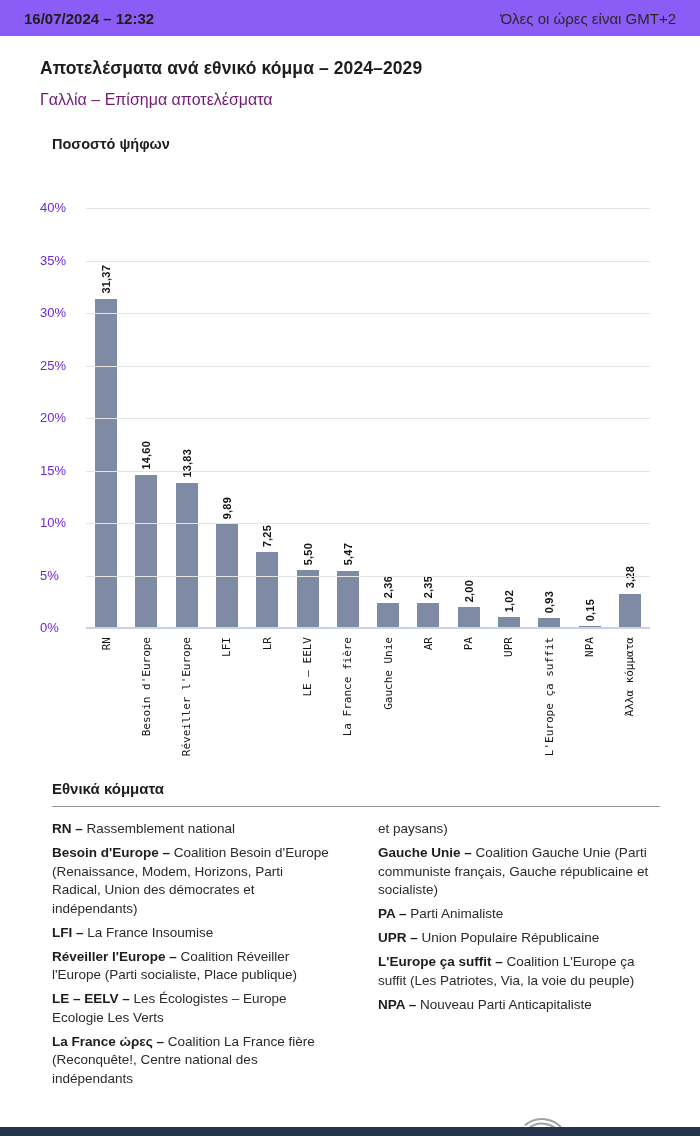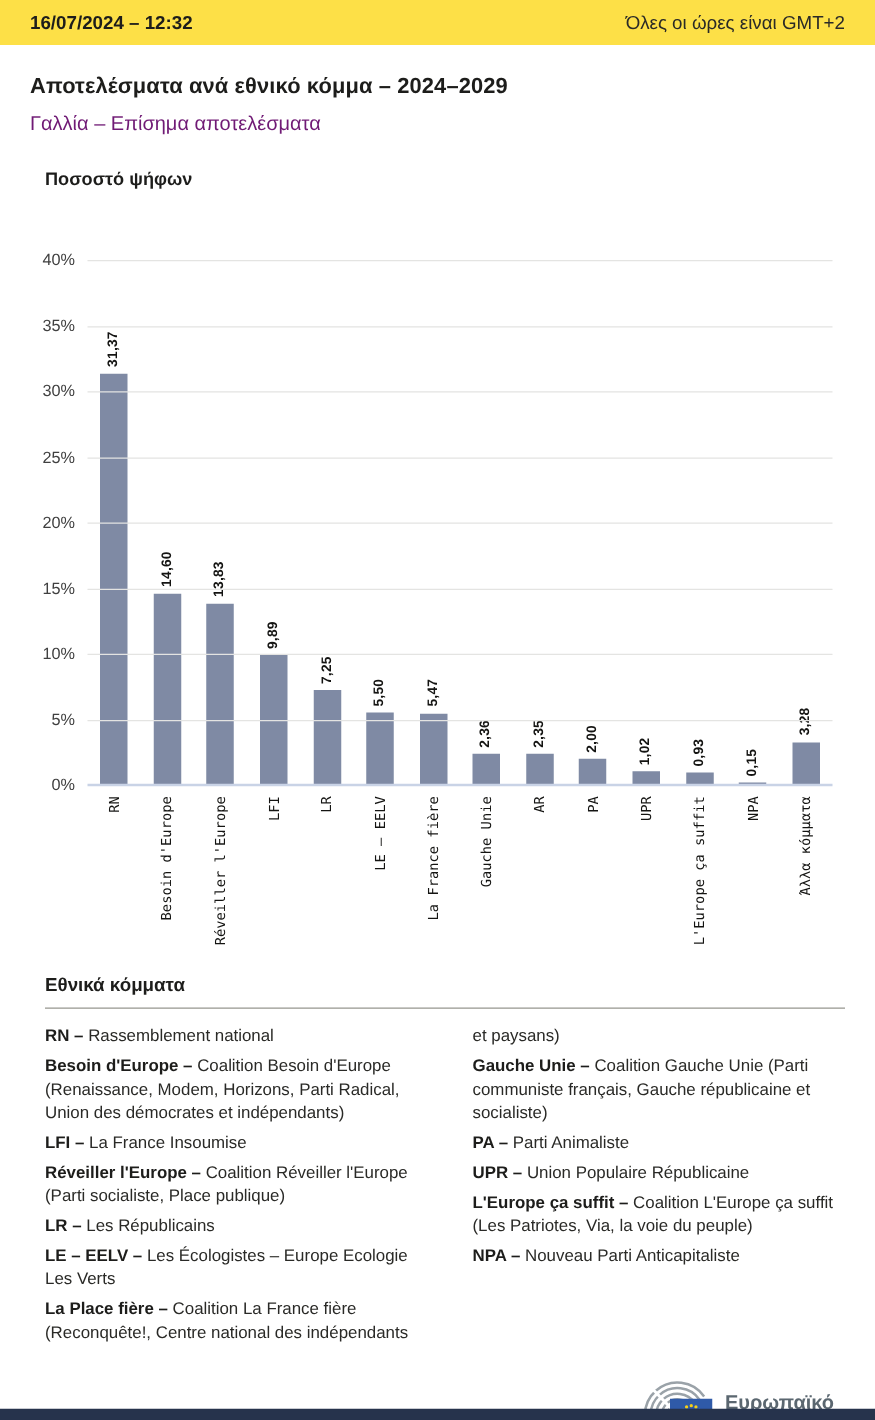--- a/index.html
+++ b/index.html
@@ -3,41 +3,41 @@
 <meta charset="utf-8">
 <style>
   * { margin:0; padding:0; box-sizing:border-box; }
   html,body { background:#ffffff; }
   body {
     width:700px; height:1136px; position:relative; overflow:hidden;
     font-family:"Liberation Sans", sans-serif; color:#1d1d1b;
   }
   
   .topbar {
-    height:36px; background:#fde047; display:flex; align-items:center;
+    height:36px; background:#8b5cf6; display:flex; align-items:center;
     justify-content:space-between; padding:0 24px;
   }
   .topbar .datetime { font-weight:bold; font-size:15px; }
   .topbar .tznote { font-size:15px; color:#2a2a27; }
 
-  .main { padding:0 24px; }
+  .main { padding:0 40px; }
   .page-title { margin-top:22px; font-size:17.5px; font-weight:bold; letter-spacing:0.1px; }
   .page-subtitle { margin-top:12px; font-size:16px; color:#701a75; }
 
   .chart-title { margin:27px 0 0 12px; font-size:14.5px; font-weight:bold; }
 
   .plot {
     position:relative; height:420px;
     margin:56px 10px 0 46px;
   }
   .gridline { position:absolute; left:0; right:0; height:1px; background:#e4e4e2; }
   .baseline { position:absolute; left:0; right:0; bottom:-1px; height:2px; background:#c9d3e6; }
   .ytick {
-    position:absolute; left:-46px; width:36px; text-align:right;
-    font-size:13px; color:#404040;
+    position:absolute; left:-46px; width:36px; text-align:left;
+    font-size:13px; color:#6d28d9;
   }
   .bars-row { position:absolute; left:0; right:0; top:0; bottom:0; display:flex; }
   .bar-col { flex:1 1 0; position:relative; }
   .bar {
     position:absolute; bottom:0; left:50%; transform:translateX(-50%);
     width:22px; background:#7f8aa4;
   }
   .vlabel {
     position:absolute; left:50%;
     transform:translateX(-50%) rotate(180deg);
@@ -214,23 +214,22 @@
 
   <div class="legend">
     <div class="legend-heading">Εθνικά κόμματα</div>
     <hr class="legend-rule">
     <div class="legend-cols">
       <div class="legend-col" id="legend-left">
           <div class="legend-entry"><b>RN –</b> Rassemblement national</div>
           <div class="legend-entry"><b>Besoin d'Europe –</b> Coalition Besoin d'Europe (Renaissance, Modem, Horizons, Parti Radical, Union des démocrates et indépendants)</div>
           <div class="legend-entry"><b>LFI –</b> La France Insoumise</div>
           <div class="legend-entry"><b>Réveiller l'Europe –</b> Coalition Réveiller l'Europe (Parti socialiste, Place publique)</div>
-          <div class="legend-entry"><b>LR –</b> Les Républicains</div>
           <div class="legend-entry"><b>LE – EELV –</b> Les Écologistes – Europe Ecologie Les Verts</div>
-          <div class="legend-entry"><b>La Place fière –</b> Coalition La France fière (Reconquête!, Centre national des indépendants</div>
+          <div class="legend-entry"><b>La France ώρες –</b> Coalition La France fière (Reconquête!, Centre national des indépendants</div>
         </div>
       <div class="legend-col" id="legend-right">
           <div class="legend-entry">et paysans)</div>
           <div class="legend-entry"><b>Gauche Unie –</b> Coalition Gauche Unie (Parti communiste français, Gauche républicaine et socialiste)</div>
           <div class="legend-entry"><b>PA –</b> Parti Animaliste</div>
           <div class="legend-entry"><b>UPR –</b> Union Populaire Républicaine</div>
           <div class="legend-entry"><b>L'Europe ça suffit –</b> Coalition L'Europe ça suffit (Les Patriotes, Via, la voie du peuple)</div>
           <div class="legend-entry"><b>NPA –</b> Nouveau Parti Anticapitaliste</div>
         </div>
     </div>

